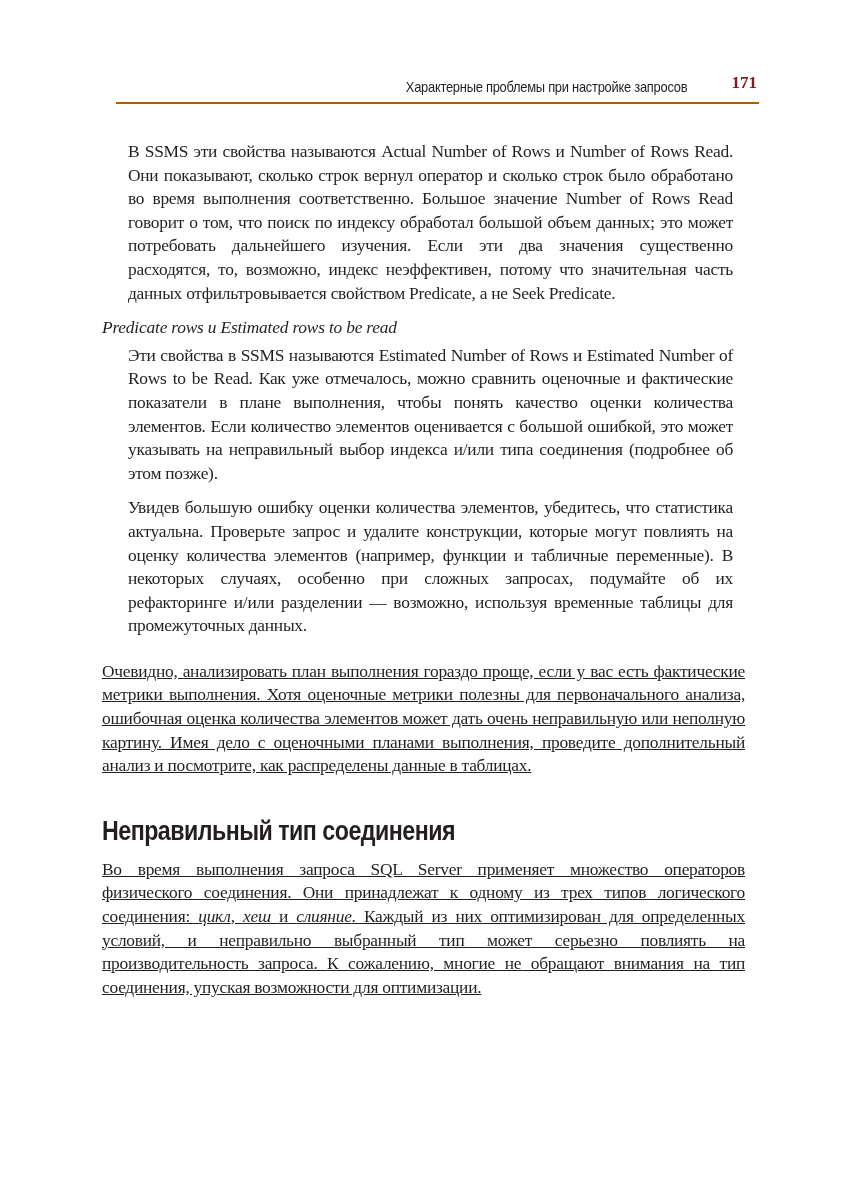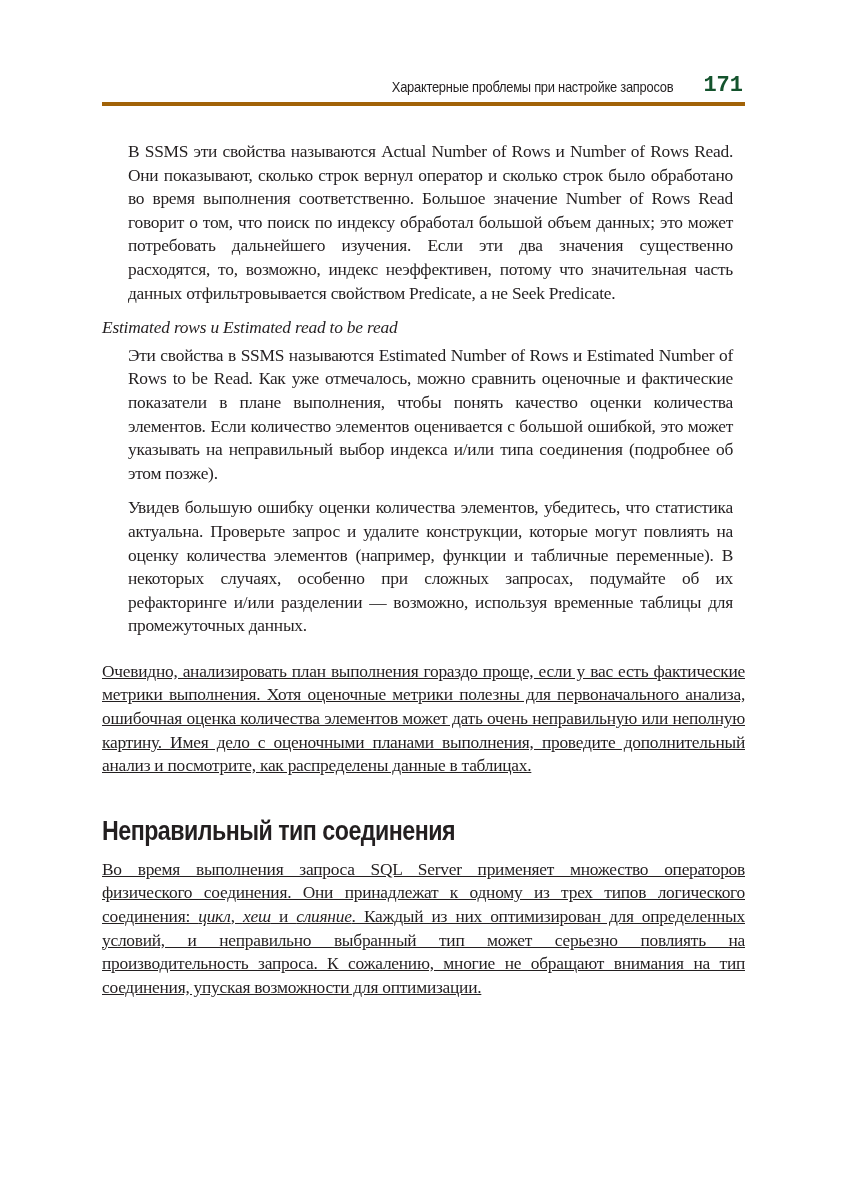--- a/index.html
+++ b/index.html
@@ -15,46 +15,46 @@
       color: #231f20;
     }
     .page {
       position: absolute;
       left: 0; top: 0;
       width: 849px;
       height: 1200px;
     }
     .running-header {
       position: absolute;
-      left: 102px;
+      left: 116px;
       top: 72px;
       width: 643px;
       height: 30px;
-      border-bottom: 4px solid #a16207;
+      border-bottom: 2px solid #a16207;
     }
     .running-title {
       position: absolute;
       right: 72px;
       top: 6px;
       font-family: "Liberation Sans", sans-serif;
       font-size: 15px;
       letter-spacing: -0.3px;
       color: #231f20;
       transform: scaleX(0.86);
       transform-origin: right center;
       white-space: nowrap;
     }
     .page-number {
       position: absolute;
       right: 2px;
       top: 1px;
-      font-family: Liberation Mono, monospace;
+      font-family: Liberation Serif, serif;
       font-weight: bold;
-      font-size: 22px;
-      color: #14532d;
+      font-size: 17px;
+      color: #7f1d1d;
     }
     .content {
       position: absolute;
       left: 102px;
       top: 140px;
       width: 643px;
       font-family: "Liberation Serif", serif;
       font-size: 17.4px;
       line-height: 23.6px;
       color: #231f20;
@@ -102,21 +102,21 @@
 
   <div class="running-header">
     <span class="running-title">Характерные проблемы при настройке запросов</span>
     <span class="page-number">171</span>
   </div>
 
   <div class="content">
 
     <p class="definition">В SSMS эти свойства называются Actual Number of Rows и Number of Rows Read. Они показывают, сколько строк вернул оператор и сколько строк было обработано во время выполнения соответственно. Большое значение Number of Rows Read говорит о том, что поиск по индексу обработал большой объем данных; это может потребовать дальнейшего изучения. Если эти два значения существенно расходятся, то, возможно, индекс неэффективен, потому что значительная часть данных отфильтровывается свойством Predicate, а не Seek Predicate.</p>
 
-    <div class="term">Estimated rows и Estimated read to be read</div>
+    <div class="term">Predicate rows и Estimated rows to be read</div>
     <p class="definition">Эти свойства в SSMS называются Estimated Number of Rows и Estimated Number of Rows to be Read. Как уже отмечалось, можно сравнить оценочные и фактические показатели в плане выполнения, чтобы понять качество оценки количества элементов. Если количество элементов оценивается с большой ошибкой, это может указывать на неправильный выбор индекса и/или типа соединения (подробнее об этом позже).</p>
     <p class="definition">Увидев большую ошибку оценки количества элементов, убедитесь, что статистика актуальна. Проверьте запрос и удалите конструкции, которые могут повлиять на оценку количества элементов (например, функции и табличные переменные). В некоторых случаях, особенно при сложных запросах, подумайте об их рефакторинге и/или разделении — возможно, используя временные таблицы для промежуточных данных.</p>
 
     <p class="para gap-before-body">Очевидно, анализировать план выполнения гораздо проще, если у вас есть фактические метрики выполнения. Хотя оценочные метрики полезны для первоначального анализа, ошибочная оценка количества элементов может дать очень неправильную или неполную картину. Имея дело с оценочными планами выполнения, проведите дополнительный анализ и посмотрите, как распределены данные в таблицах.</p>
 
     <h2 class="section-heading">Неправильный тип соединения</h2>
 
     <p class="para"><span>Во время выполнения запроса SQL Server применяет множество операторов физического соединения. Они принадлежат к одному из трех типов логического соединения: </span><em>цикл</em><span>, </span><em>хеш</em><span> и </span><em>слияние</em><span>. Каждый из них оптимизирован для определенных условий, и неправильно выбранный тип может серьезно повлиять на производительность запроса. К сожалению, многие не обращают внимания на тип соединения, упуская возможности для оптимизации.</span></p>
 
 

